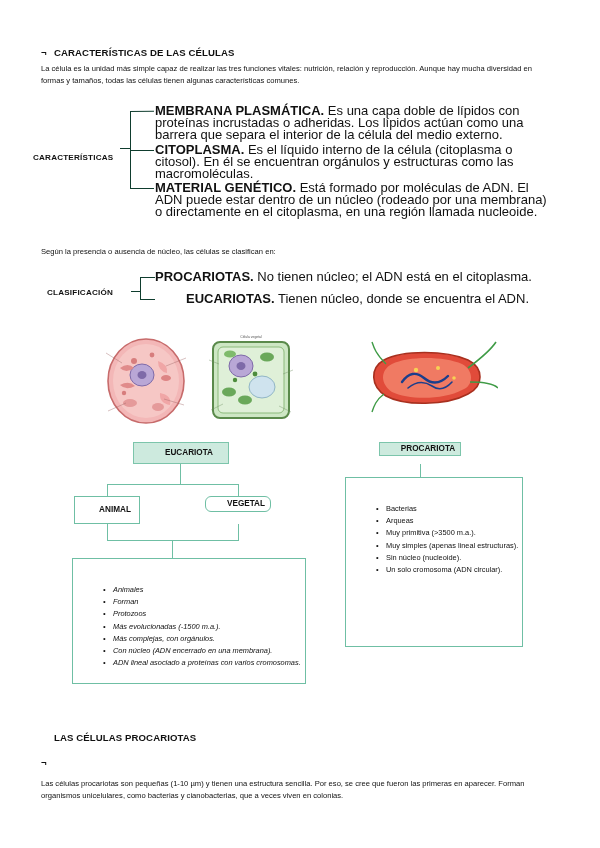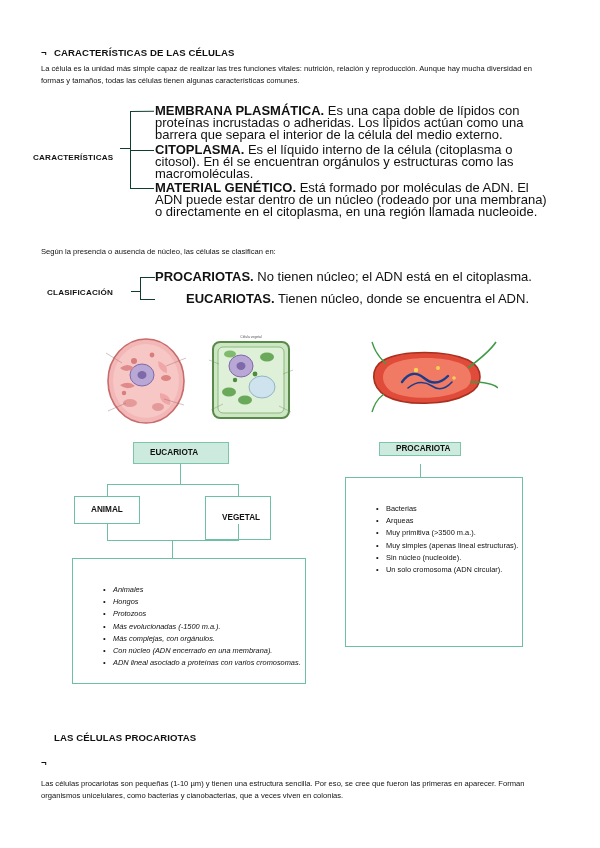--- a/index.html
+++ b/index.html
@@ -87,20 +87,21 @@
   .box-title {
     font-size: 8.2px;
     font-weight: bold;
     text-align: center;
     line-height: 1;
     color: #111;
   }
   .box-center {
     display: flex;
     align-items: center;
+    justify-content: center;
     padding-left: 16px;
   }
   .bullet-list {
     position: absolute;
     font-size: 7.4px;
     line-height: 12.2px;
     list-style: none;
     margin: 16px;
     padding: 0;
   }
@@ -237,35 +238,35 @@
 
   <div class="tree-line" style="left:180px; top:464px; width:1px; height:20px;"></div>
   <div class="tree-line" style="left:107px; top:484px; width:132px; height:1px;"></div>
   <div class="tree-line" style="left:107px; top:484px; width:1px; height:12px;"></div>
   <div class="tree-line" style="left:238px; top:484px; width:1px; height:12px;"></div>
 
   <div class="box box-center" style="left:74px; top:496px; width:66px; height:28px;">
     <span class="box-title">ANIMAL</span>
   </div>
 
-  <div class="box box-center" style="left:205px; top:496px; width:66px; height:44px;">
+  <div class="box box-center" style="left:205px; top:496px; width:66px; height:16px;border-radius:6px;">
     <span class="box-title">VEGETAL</span>
   </div>
 
   <div class="tree-line" style="left:107px; top:524px; width:1px; height:16px;"></div>
   <div class="tree-line" style="left:238px; top:524px; width:1px; height:16px;"></div>
   <div class="tree-line" style="left:107px; top:540px; width:132px; height:1px;"></div>
   <div class="tree-line" style="left:172px; top:540px; width:1px; height:18px;"></div>
 
   <div class="tree-line" style="left:420px; top:464px; width:1px; height:13px;"></div>
 
   <div class="box" style="left:72px; top:558px; width:234px; height:126px;font-style:italic;">
     <ul class="bullet-list" style="left:14px; top:9px; width:206px; position:absolute;">
       <li>Animales</li>
-      <li>Hongos</li>
+      <li>Forman</li>
       <li>Protozoos</li>
       <li>Más evolucionadas (-1500 m.a.).</li>
       <li>Más complejas, con orgánulos.</li>
       <li>Con núcleo (ADN encerrado en una membrana).</li>
       <li>ADN lineal asociado a proteínas con varios cromosomas.</li>
     </ul>
   </div>
 
   <div class="box" style="left:345px; top:477px; width:178px; height:170px;">
     <ul class="bullet-list" style="left:14px; top:9px; width:155px; position:absolute;">

